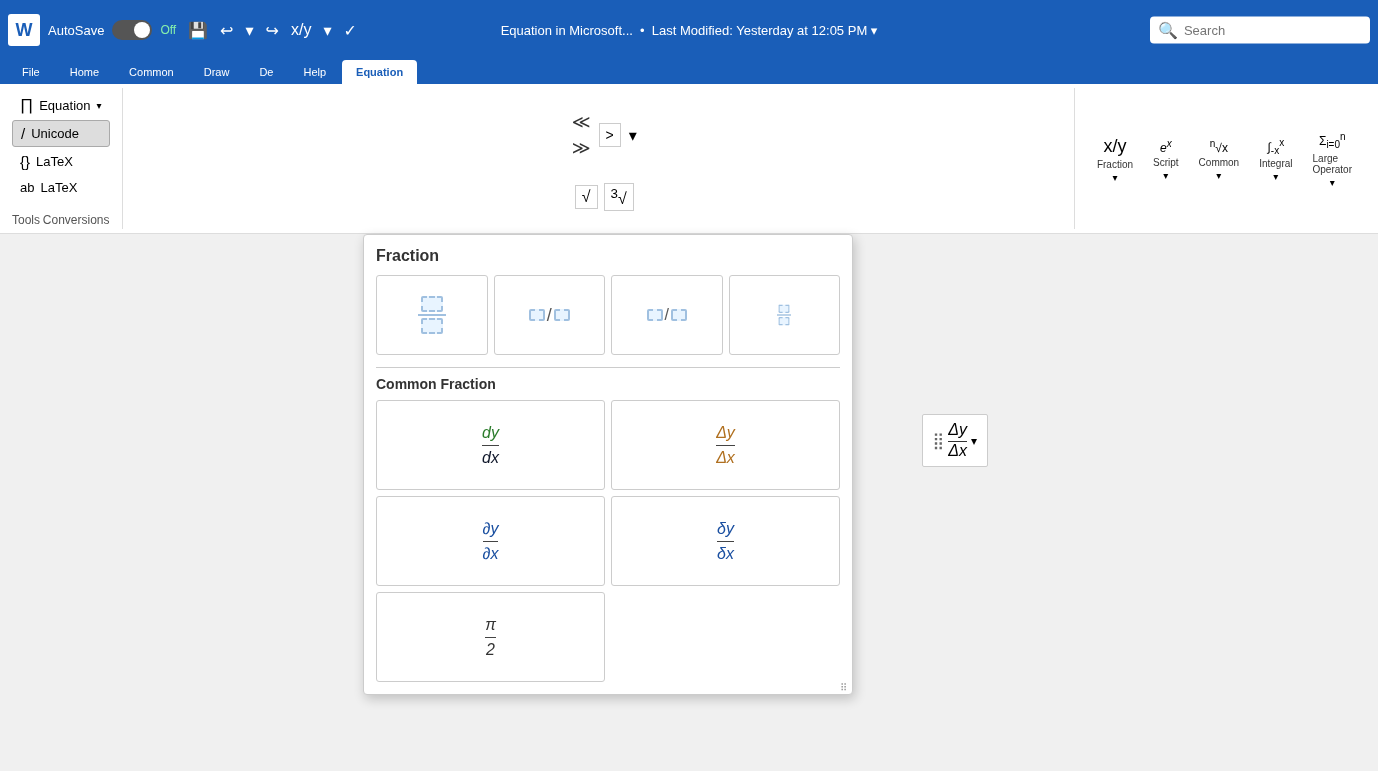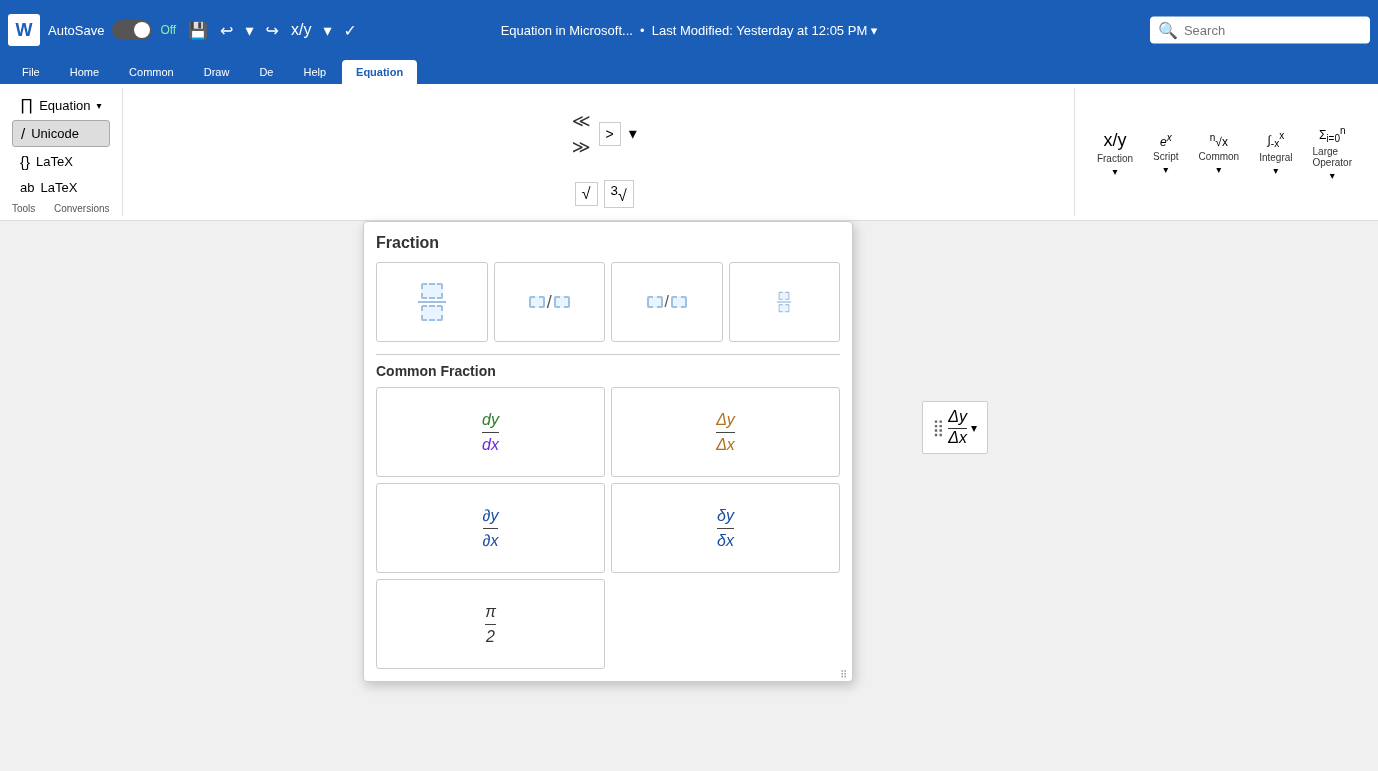--- a/index.html
+++ b/index.html
@@ -96,22 +96,22 @@
       display: flex;
       flex-direction: column;
       align-items: center;
       justify-content: space-between;
       border-right: 1px solid #ddd;
       padding: 4px 12px 2px 4px;
       gap: 4px;
     }
     .ribbon-group:last-child { border-right: none; }
     .ribbon-group-label {
-      font-size: 10px; color: #555;
-      margin-top: 0;
+      font-size: 12px; color: #555;
+      margin-top: 10px;
     }
     .ribbon-btn {
       display: flex; flex-direction: column; align-items: center;
       cursor: pointer; padding: 4px 6px;
       border-radius: 3px; font-size: 11px;
       gap: 2px;
     }
     .ribbon-btn-icon { font-size: 12px; }
     .ribbon-btn-label { font-size: 10px; color: #333; }
 
@@ -407,21 +407,21 @@
     </div>
 
     <hr class="section-divider">
     <div class="section-title">Common Fraction</div>
 
     <div class="common-fraction-grid">
 
       <div class="fraction-cell" style="height:90px;">
         <div class="fraction-math">
           <div class="numerator" style="font-style:italic;color:#2c7c2c;">dy</div>
-          <div class="denominator" style="font-style:italic;color:#6d28d9;">dx</div>
+          <div class="denominator" style="font-style:italic;color:#0f172a;">dx</div>
         </div>
       </div>
 
       <div class="fraction-cell" style="height:90px;">
         <div class="fraction-math">
           <div class="numerator" style="font-style:italic;color:#b07020;">Δy</div>
           <div class="denominator" style="font-style:italic;color:#b07020;">Δx</div>
         </div>
       </div>
 

